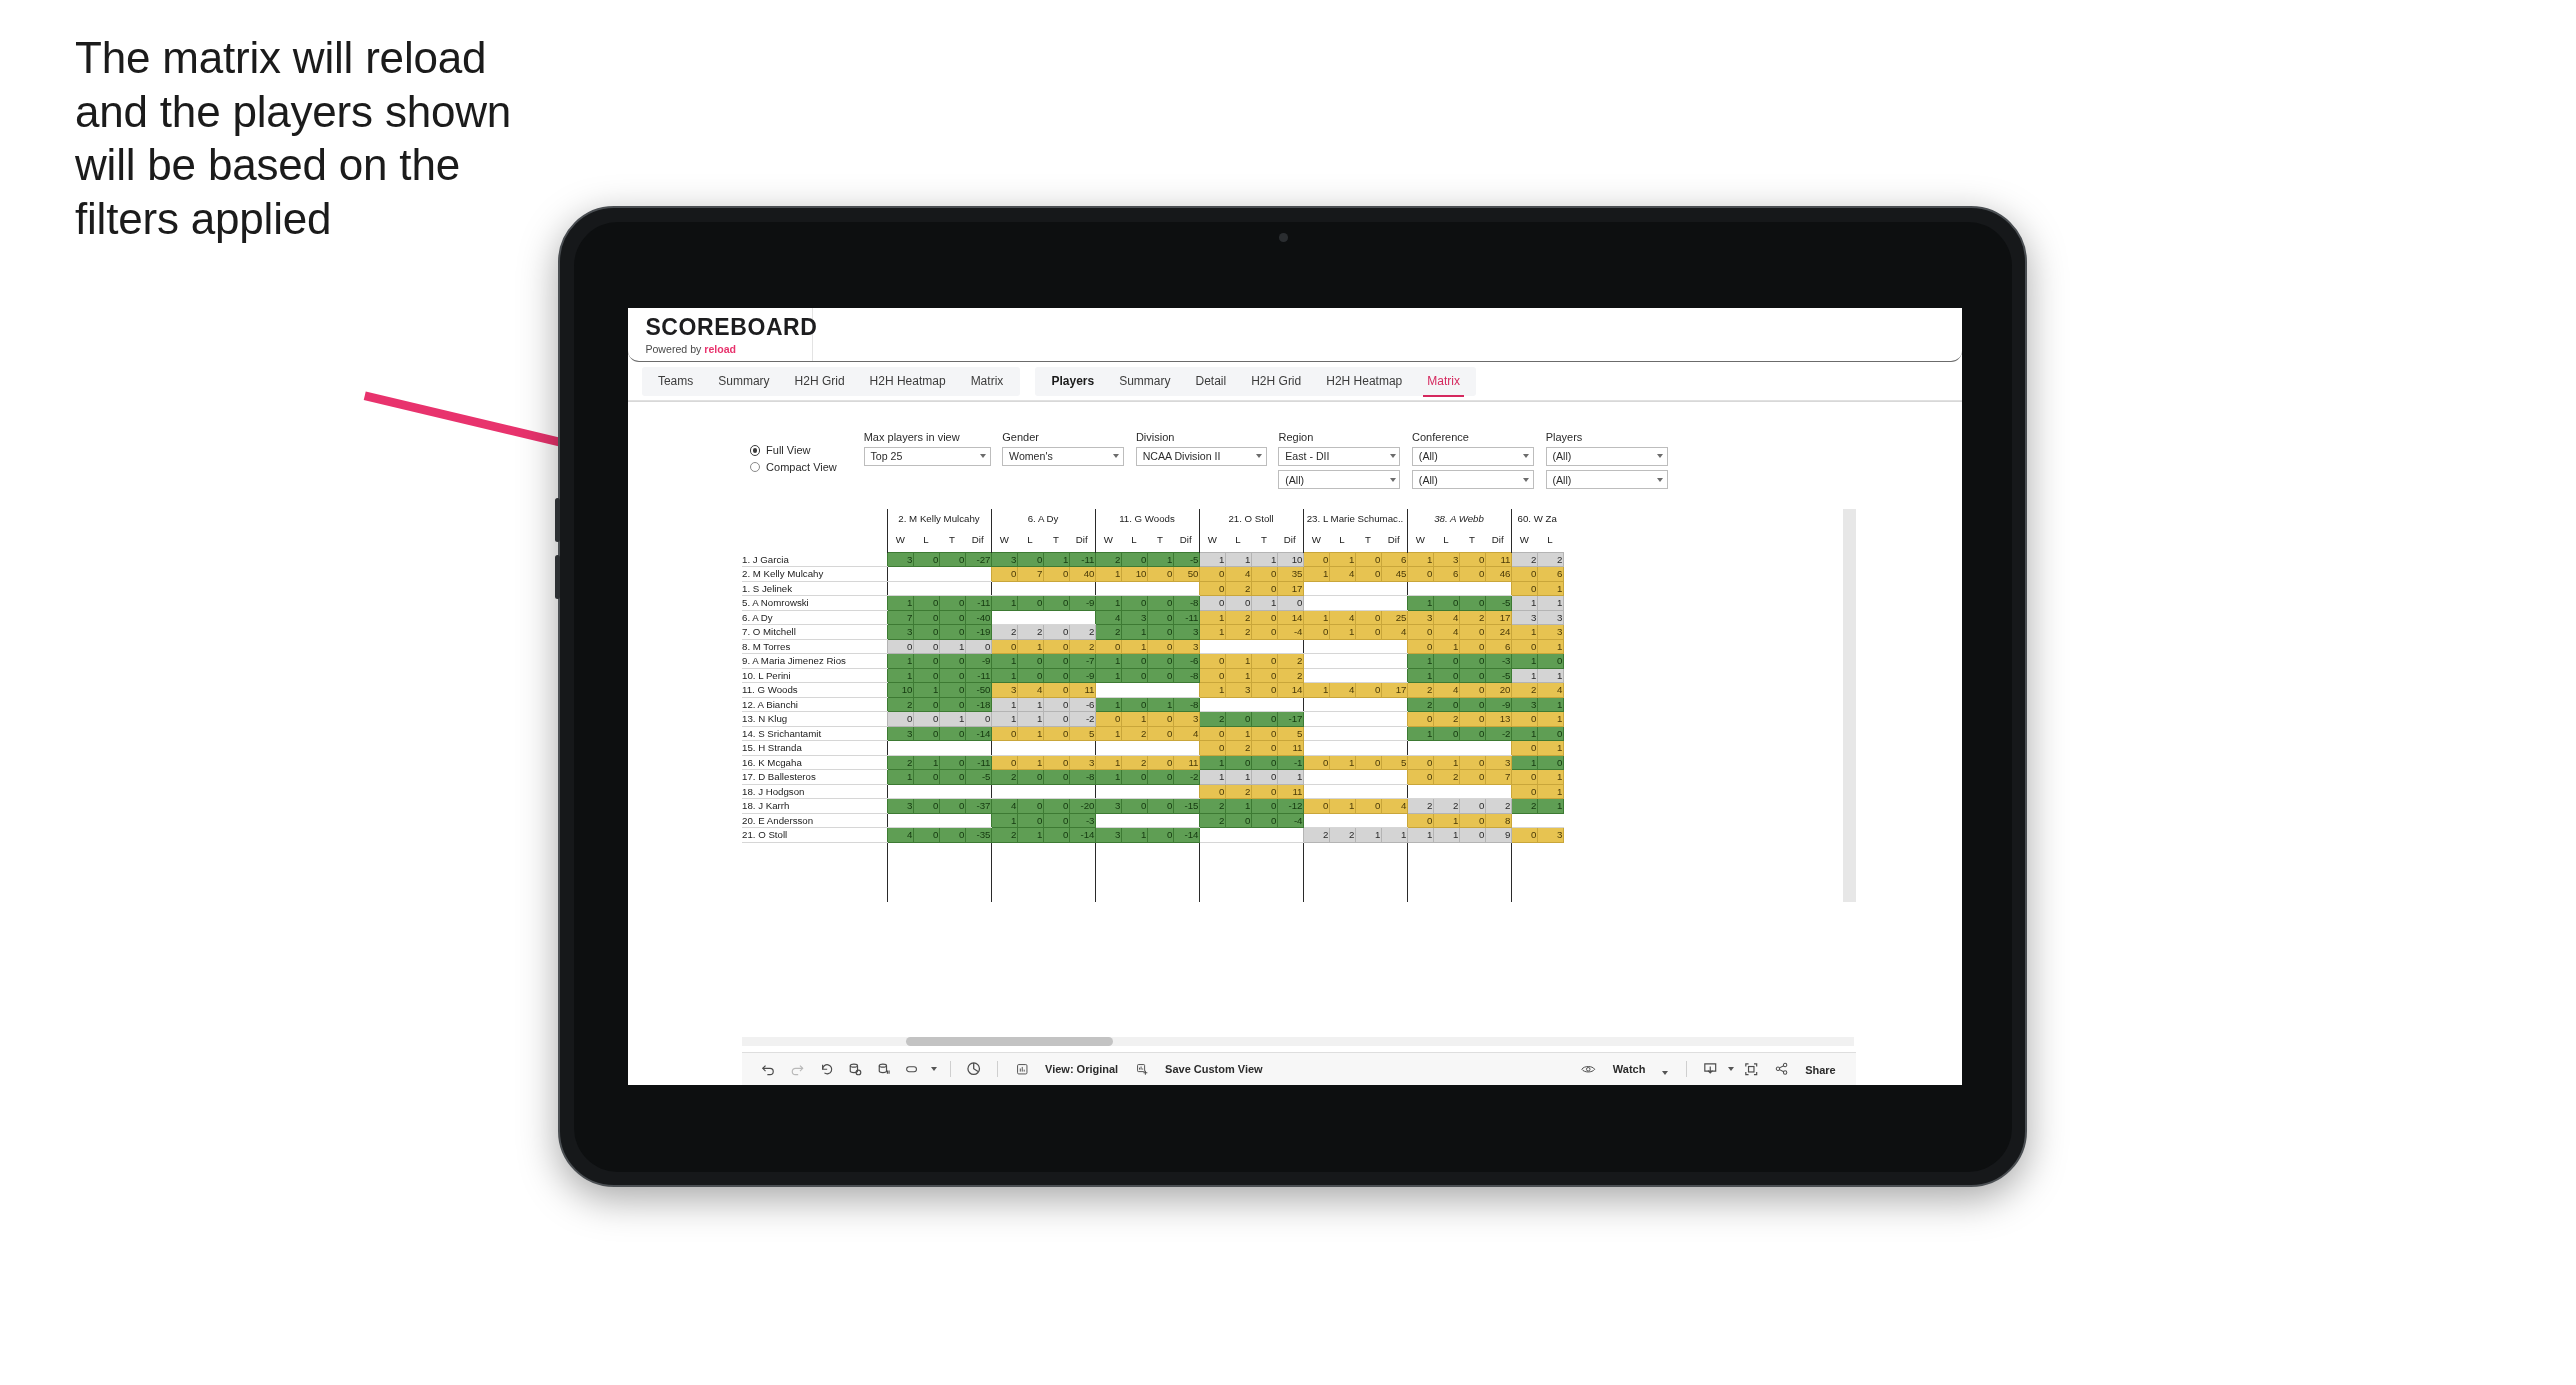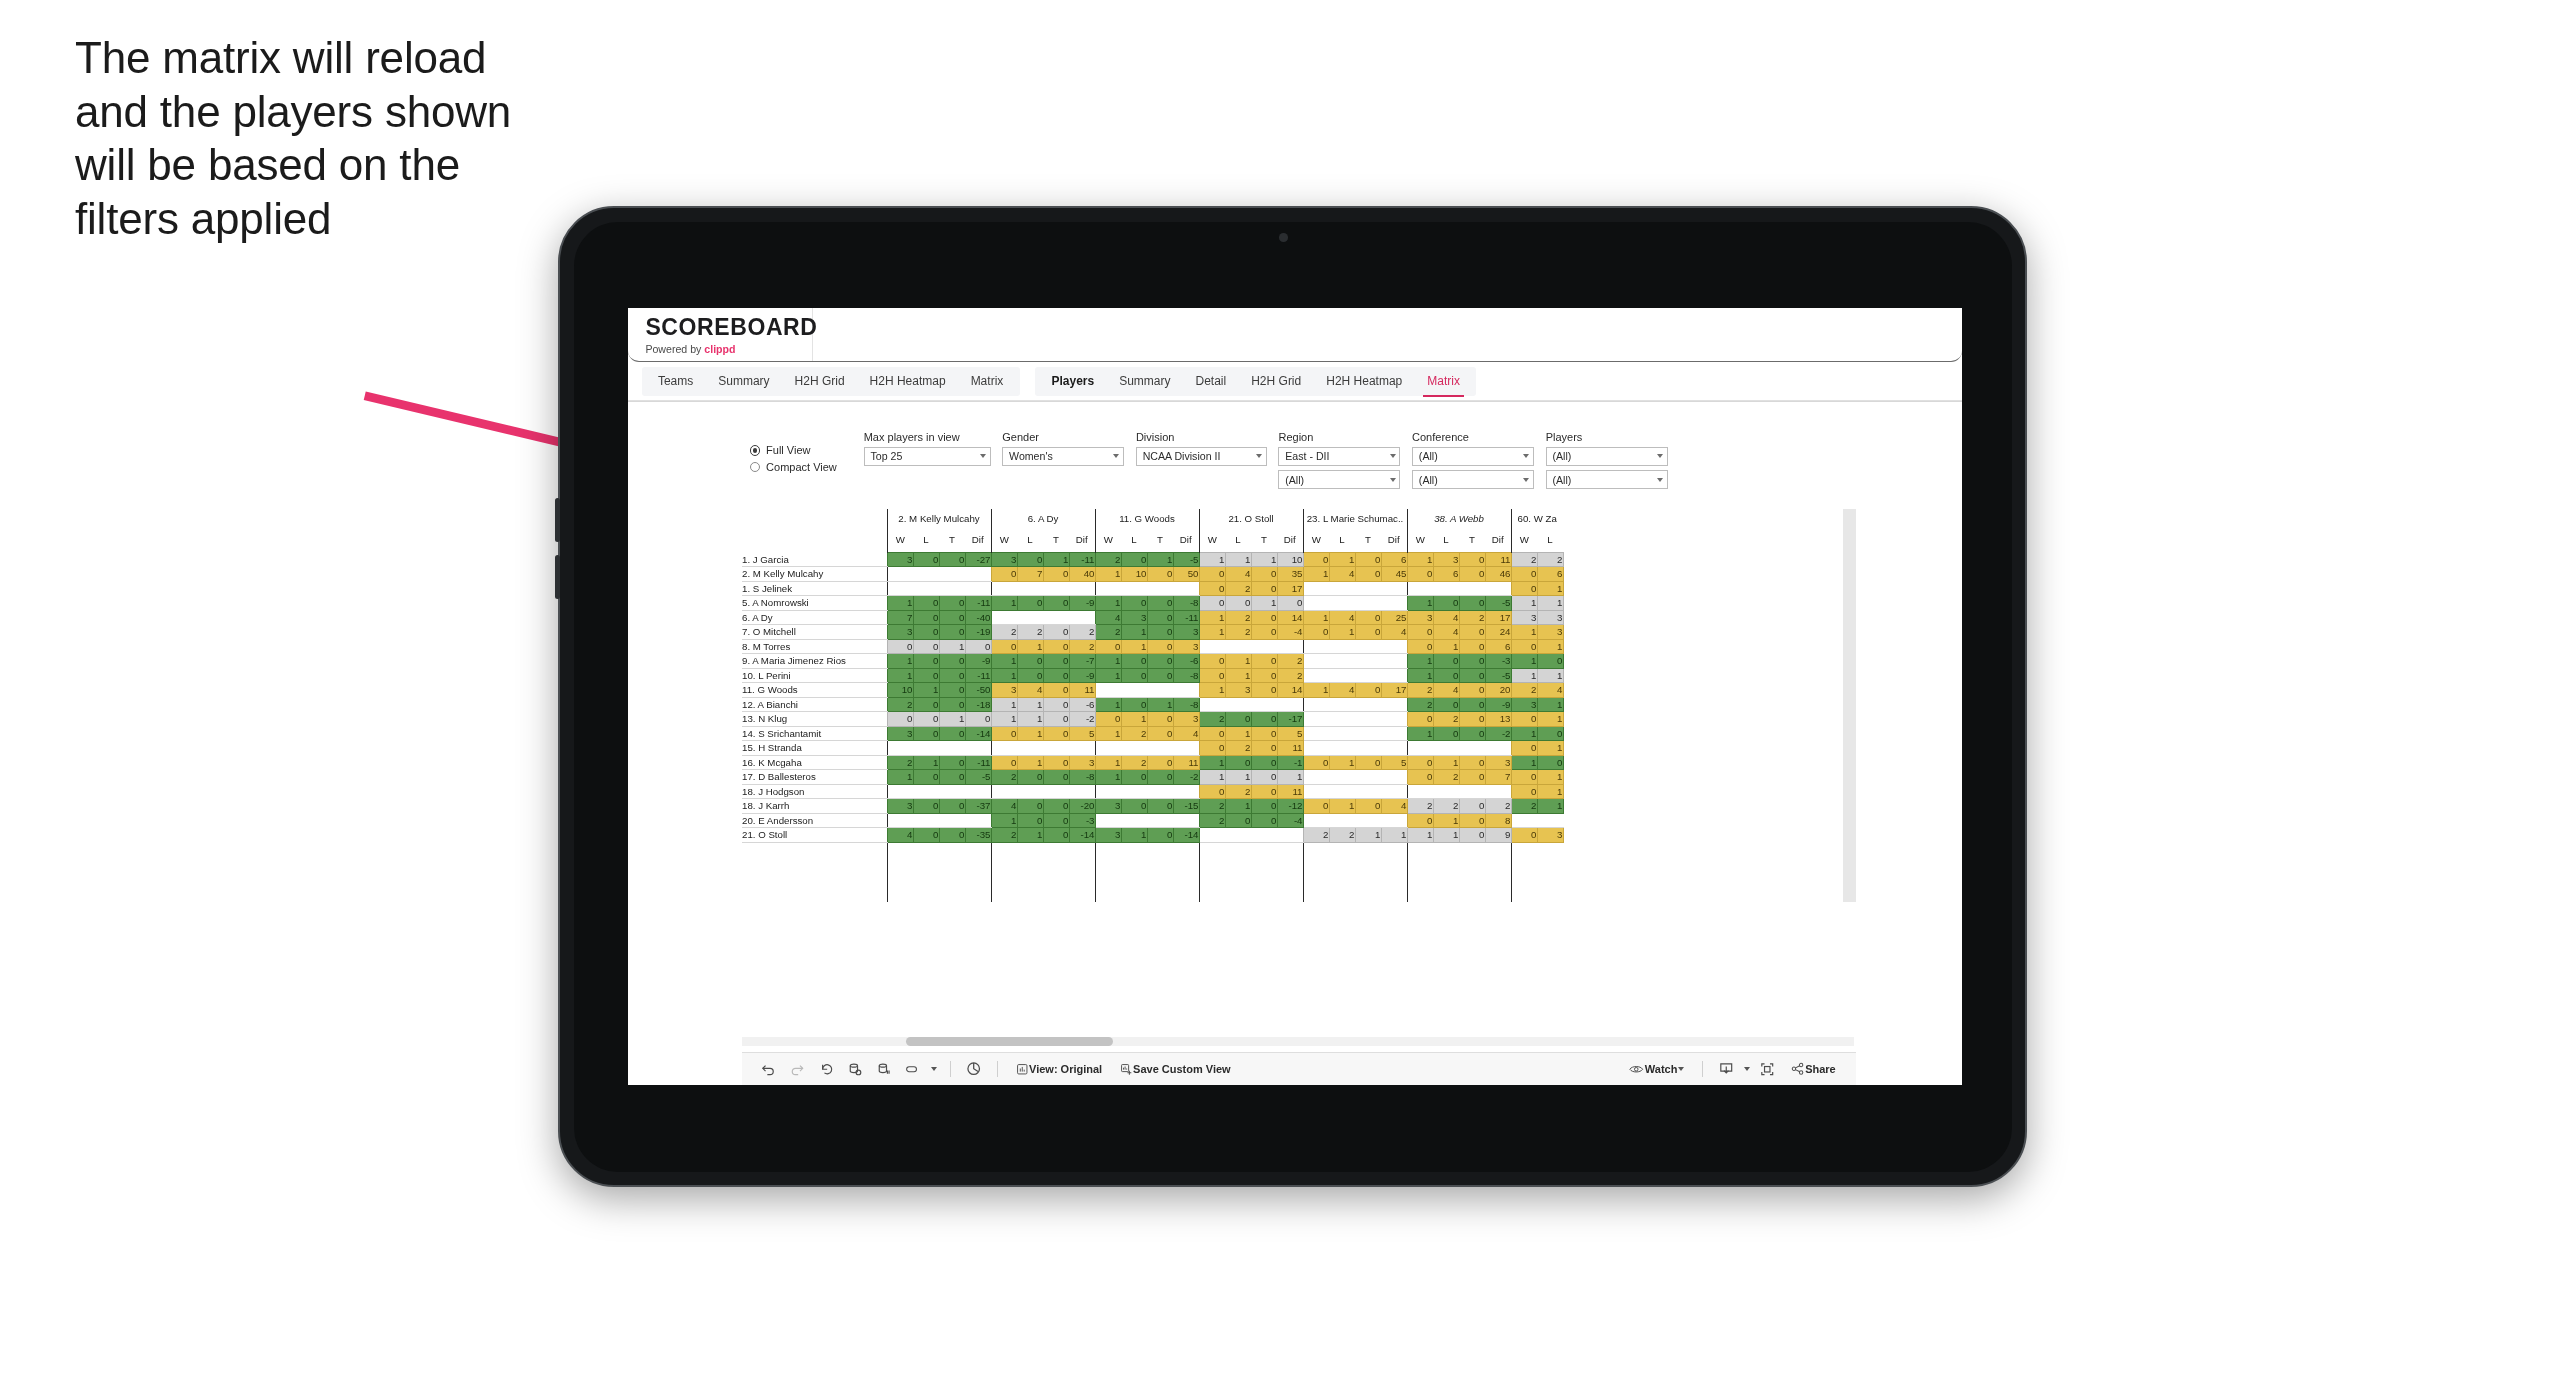--- a/index.html
+++ b/index.html
@@ -150,21 +150,21 @@
 
   
   .toolbar {
     position:absolute; left:114px; right:106px; bottom:0; height: 33px;
     background:#f7f7f7; border-top:1px solid #dedede;
     display:flex; align-items:center; padding: 0 11.6px; gap: 0;
   }
   .tb-ico { width: 29px; height:29px; display:flex; align-items:center; justify-content:center;
             cursor:pointer; color:#4c4c4c; }
   .tb-sep { width:1px; height:15.4px; background:#cfcfcf; margin: 0 8.7px; }
-  .tb-text { display:flex; align-items:center; gap:1px; font-size: 11px; color:#2b2b2b;
+  .tb-text { display:flex; align-items:flex-end; gap:17px; font-size: 11px; color:#2b2b2b;
              cursor:pointer; padding: 0 8.7px; font-weight: 600; }
   .sp { flex: 1; }
   .tiny-caret { width:0;height:0;border-left:3.1px solid transparent;
                 border-right:3.1px solid transparent;border-top:4px solid #555; }
 </style>
 </head>
 <body>
 
 <div class="stage">
 
@@ -185,21 +185,21 @@
     <div class="btn-side" style="left:-4.8px; top:290px; width:4.8px; height:44px;"></div>
     <div class="btn-side" style="left:-4.8px; top:347px; width:4.8px; height:44px;"></div>
 
     <div class="screen">
 
       <div class="app-top">
         <div class="brand">
           <div class="brand-name">SCOREBOARD</div>
           <div class="brand-sub">
             <span>Powered by</span>
-            <span class="clippd">clippd</span>
+            <span class="clippd">reload</span>
           </div>
         </div>
       </div>
 
       <div class="subnav">
         <div class="subgroup">
           <div class="subitem">Teams</div>
           <div class="subitem">Summary</div>
           <div class="subitem">H2H Grid</div>
           <div class="subitem">H2H Heatmap</div>

